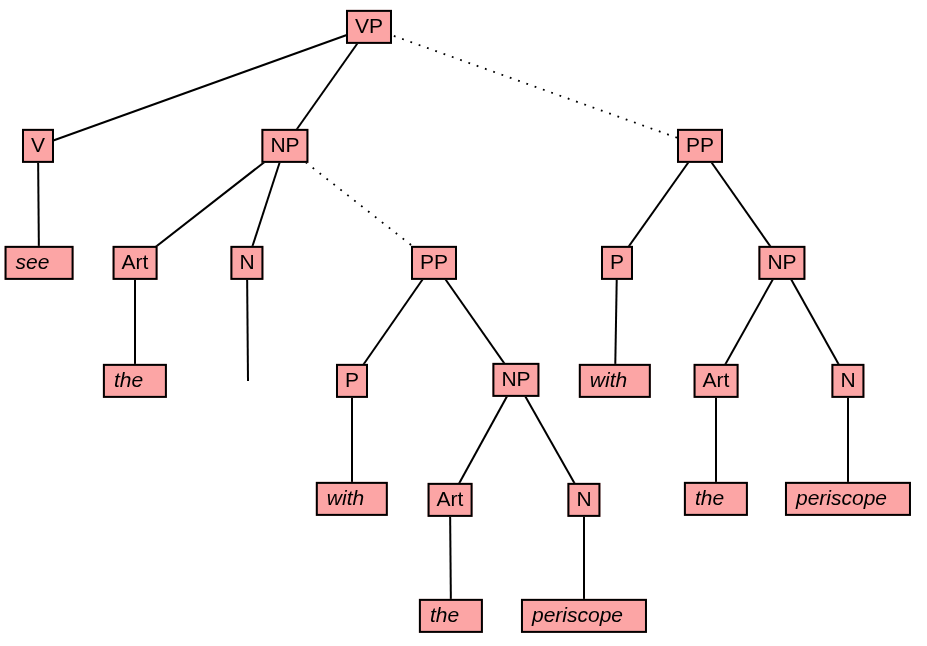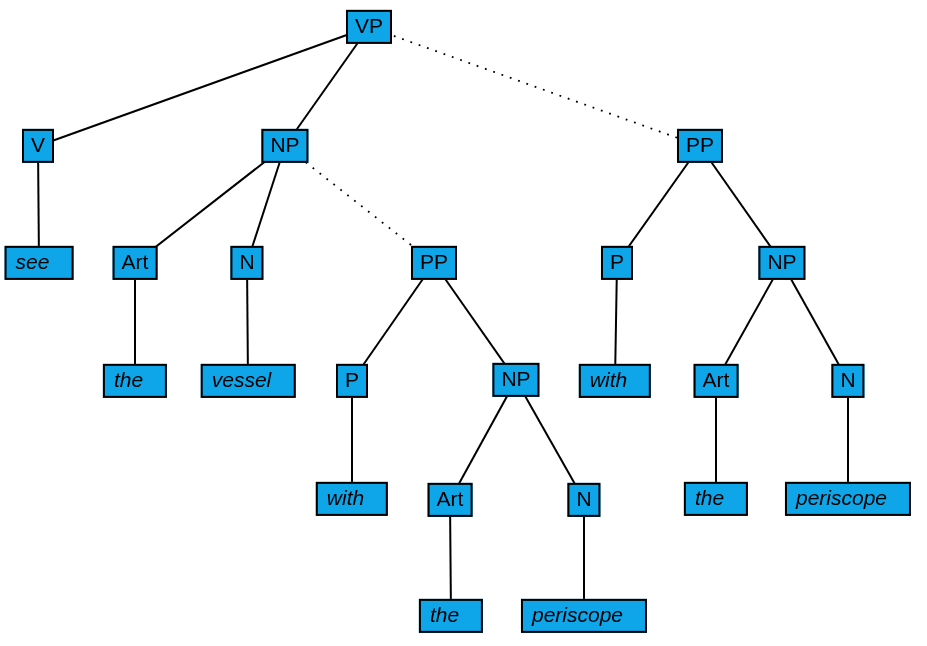--- a/index.html
+++ b/index.html
@@ -26,21 +26,21 @@
     stroke-width: 2;
   }
   .edge.dotted {
     stroke-width: 1.8;
     stroke-dasharray: 1.8 7;
   }
   .node {
     position: absolute;
     transform: translate(-50%, -50%);
     z-index: 2;
-    background: #0ea5e9;
+    background: #fca5a5;
     border: 2px solid #000000;
     padding: 1px 7px 3px 7px;
     font-size: 21px;
     line-height: 1.25;
     color: #000000;
     white-space: nowrap;
     text-align: right;
   }
   .node.word {
     font-style: italic;
@@ -84,21 +84,20 @@
   <div class="node" style="left:700px; top:146px;">PP</div>
 
   <div class="node word" style="left:39px;  top:263px;">see</div>
   <div class="node" style="left:135px; top:263px;">Art</div>
   <div class="node" style="left:247px; top:263px;">N</div>
   <div class="node" style="left:434px; top:263px;">PP</div>
   <div class="node" style="left:617px; top:263px;">P</div>
   <div class="node" style="left:782px; top:263px;">NP</div>
 
   <div class="node word" style="left:135px; top:381px;">the</div>
-  <div class="node word" style="left:248px; top:381px;">vessel</div>
   <div class="node" style="left:352px; top:381px;">P</div>
   <div class="node" style="left:516px; top:380px;">NP</div>
   <div class="node word" style="left:615px; top:381px;">with</div>
   <div class="node" style="left:716px; top:381px;">Art</div>
   <div class="node" style="left:848px; top:381px;">N</div>
 
   <div class="node word" style="left:352px; top:499px;">with</div>
   <div class="node" style="left:450px; top:500px;">Art</div>
   <div class="node" style="left:584px; top:500px;">N</div>
   <div class="node word" style="left:716px; top:499px;">the</div>

